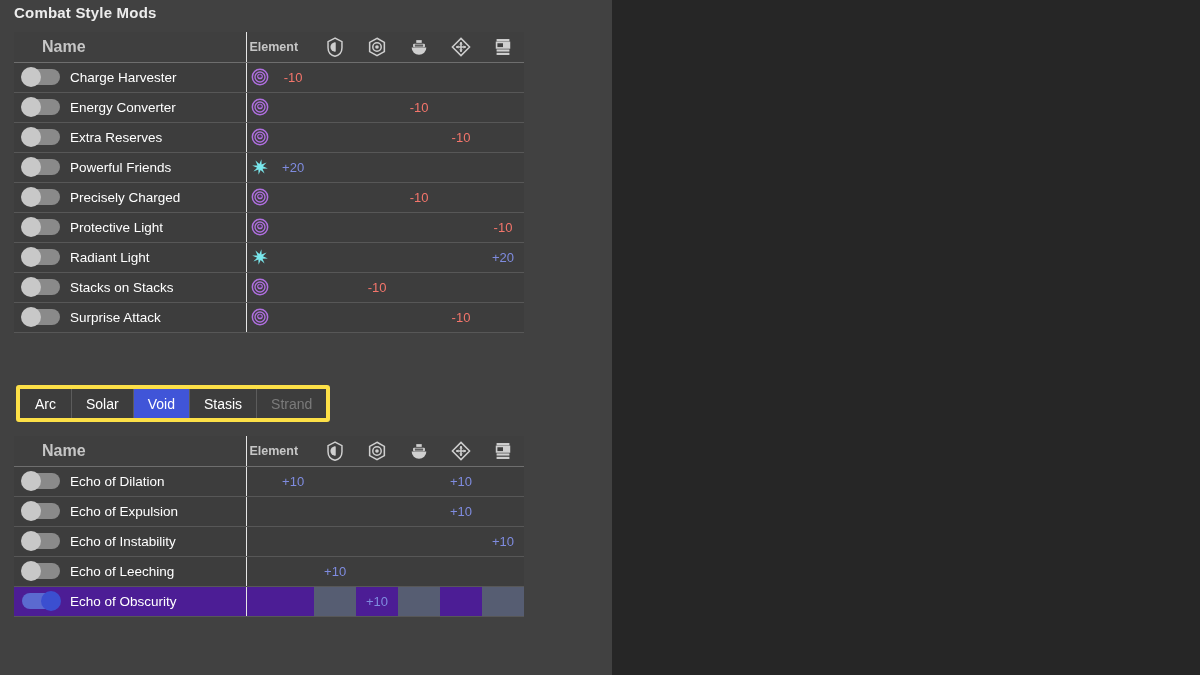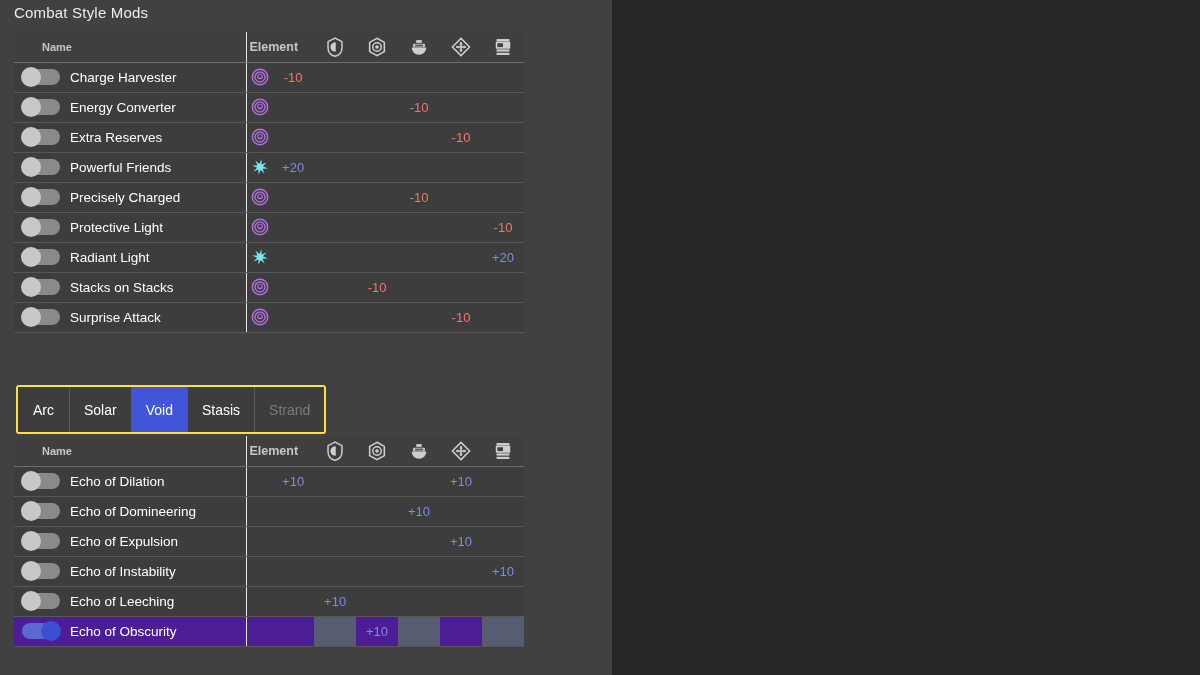--- a/index.html
+++ b/index.html
@@ -22,20 +22,21 @@
     width: 612px; height: 675px;
     background: #414141;
     overflow: hidden;
   }
   .panel-title {
     position: absolute;
     left: 14px; top: 4px;
     font-size: 15px;
     color: #ededed;
     letter-spacing: 0.2px;
+    font-weight: bold;
   }
   
   .mod-table {
     position: absolute;
     left: 14px;
     width: 510px;
     border-collapse: collapse;
     table-layout: fixed;
     font-size: 13.5px;
   }
@@ -59,21 +60,21 @@
   }
   .mod-table tbody td {
     border-bottom: 1px solid #575757;
   }
   .mod-table tbody tr:last-child td { border-bottom: 1px solid #575757; }
 
   th.h-name {
     text-align: left;
     padding-left: 28px;
     color: #c6c6c6;
-    font-size: 11px;
+    font-size: 16px;
     font-weight: bold;
   }
   th.h-elem {
     text-align: left;
     padding-left: 2px;
     color: #c6c6c6;
     font-size: 12.5px;
     font-weight: bold;
     white-space: nowrap;
     border-left: 1px solid #e6e6e6;
@@ -133,22 +134,22 @@
   tr.row-active td.c-statcell.alt { background: #565d72; }
 
   .elem-icon { display: inline-block; width: 20px; height: 20px; vertical-align: middle; }
   .elem-icon svg { display: block; width: 20px; height: 20px; }
 
   
   #tabs {
     position: absolute;
     left: 16px; top: 385px;
     display: flex;
-    height: 49px;
-    border: 2px solid #fde047;
+    height: 37px;
+    border: 4px solid #fde047;
     border-radius: 3px;
     overflow: hidden;
     background: #3d3d3d;
   }
   .tab {
     display: flex;
     align-items: center;
     justify-content: center;
     padding: 0 14px;
     min-width: 52px;
@@ -421,30 +422,20 @@
             <td class="c-namecell"><span class="toggle"><span class="knob"></span></span><span class="mod-name">Echo of Dilation</span></td>
             <td class="c-elemcell"></td>
             <td class="c-statcell"><span class="pos">+10</span></td>
             <td class="c-statcell alt"></td>
             <td class="c-statcell"></td>
             <td class="c-statcell alt"></td>
             <td class="c-statcell"><span class="pos">+10</span></td>
             <td class="c-statcell alt"></td>
           </tr>
           <tr>
-            <td class="c-namecell"><span class="toggle"><span class="knob"></span></span><span class="mod-name">Echo of Domineering</span></td>
-            <td class="c-elemcell"></td>
-            <td class="c-statcell"></td>
-            <td class="c-statcell alt"></td>
-            <td class="c-statcell"></td>
-            <td class="c-statcell alt"><span class="pos">+10</span></td>
-            <td class="c-statcell"></td>
-            <td class="c-statcell alt"></td>
-          </tr>
-          <tr>
             <td class="c-namecell"><span class="toggle"><span class="knob"></span></span><span class="mod-name">Echo of Expulsion</span></td>
             <td class="c-elemcell"></td>
             <td class="c-statcell"></td>
             <td class="c-statcell alt"></td>
             <td class="c-statcell"></td>
             <td class="c-statcell alt"></td>
             <td class="c-statcell"><span class="pos">+10</span></td>
             <td class="c-statcell alt"></td>
           </tr>
           <tr>

